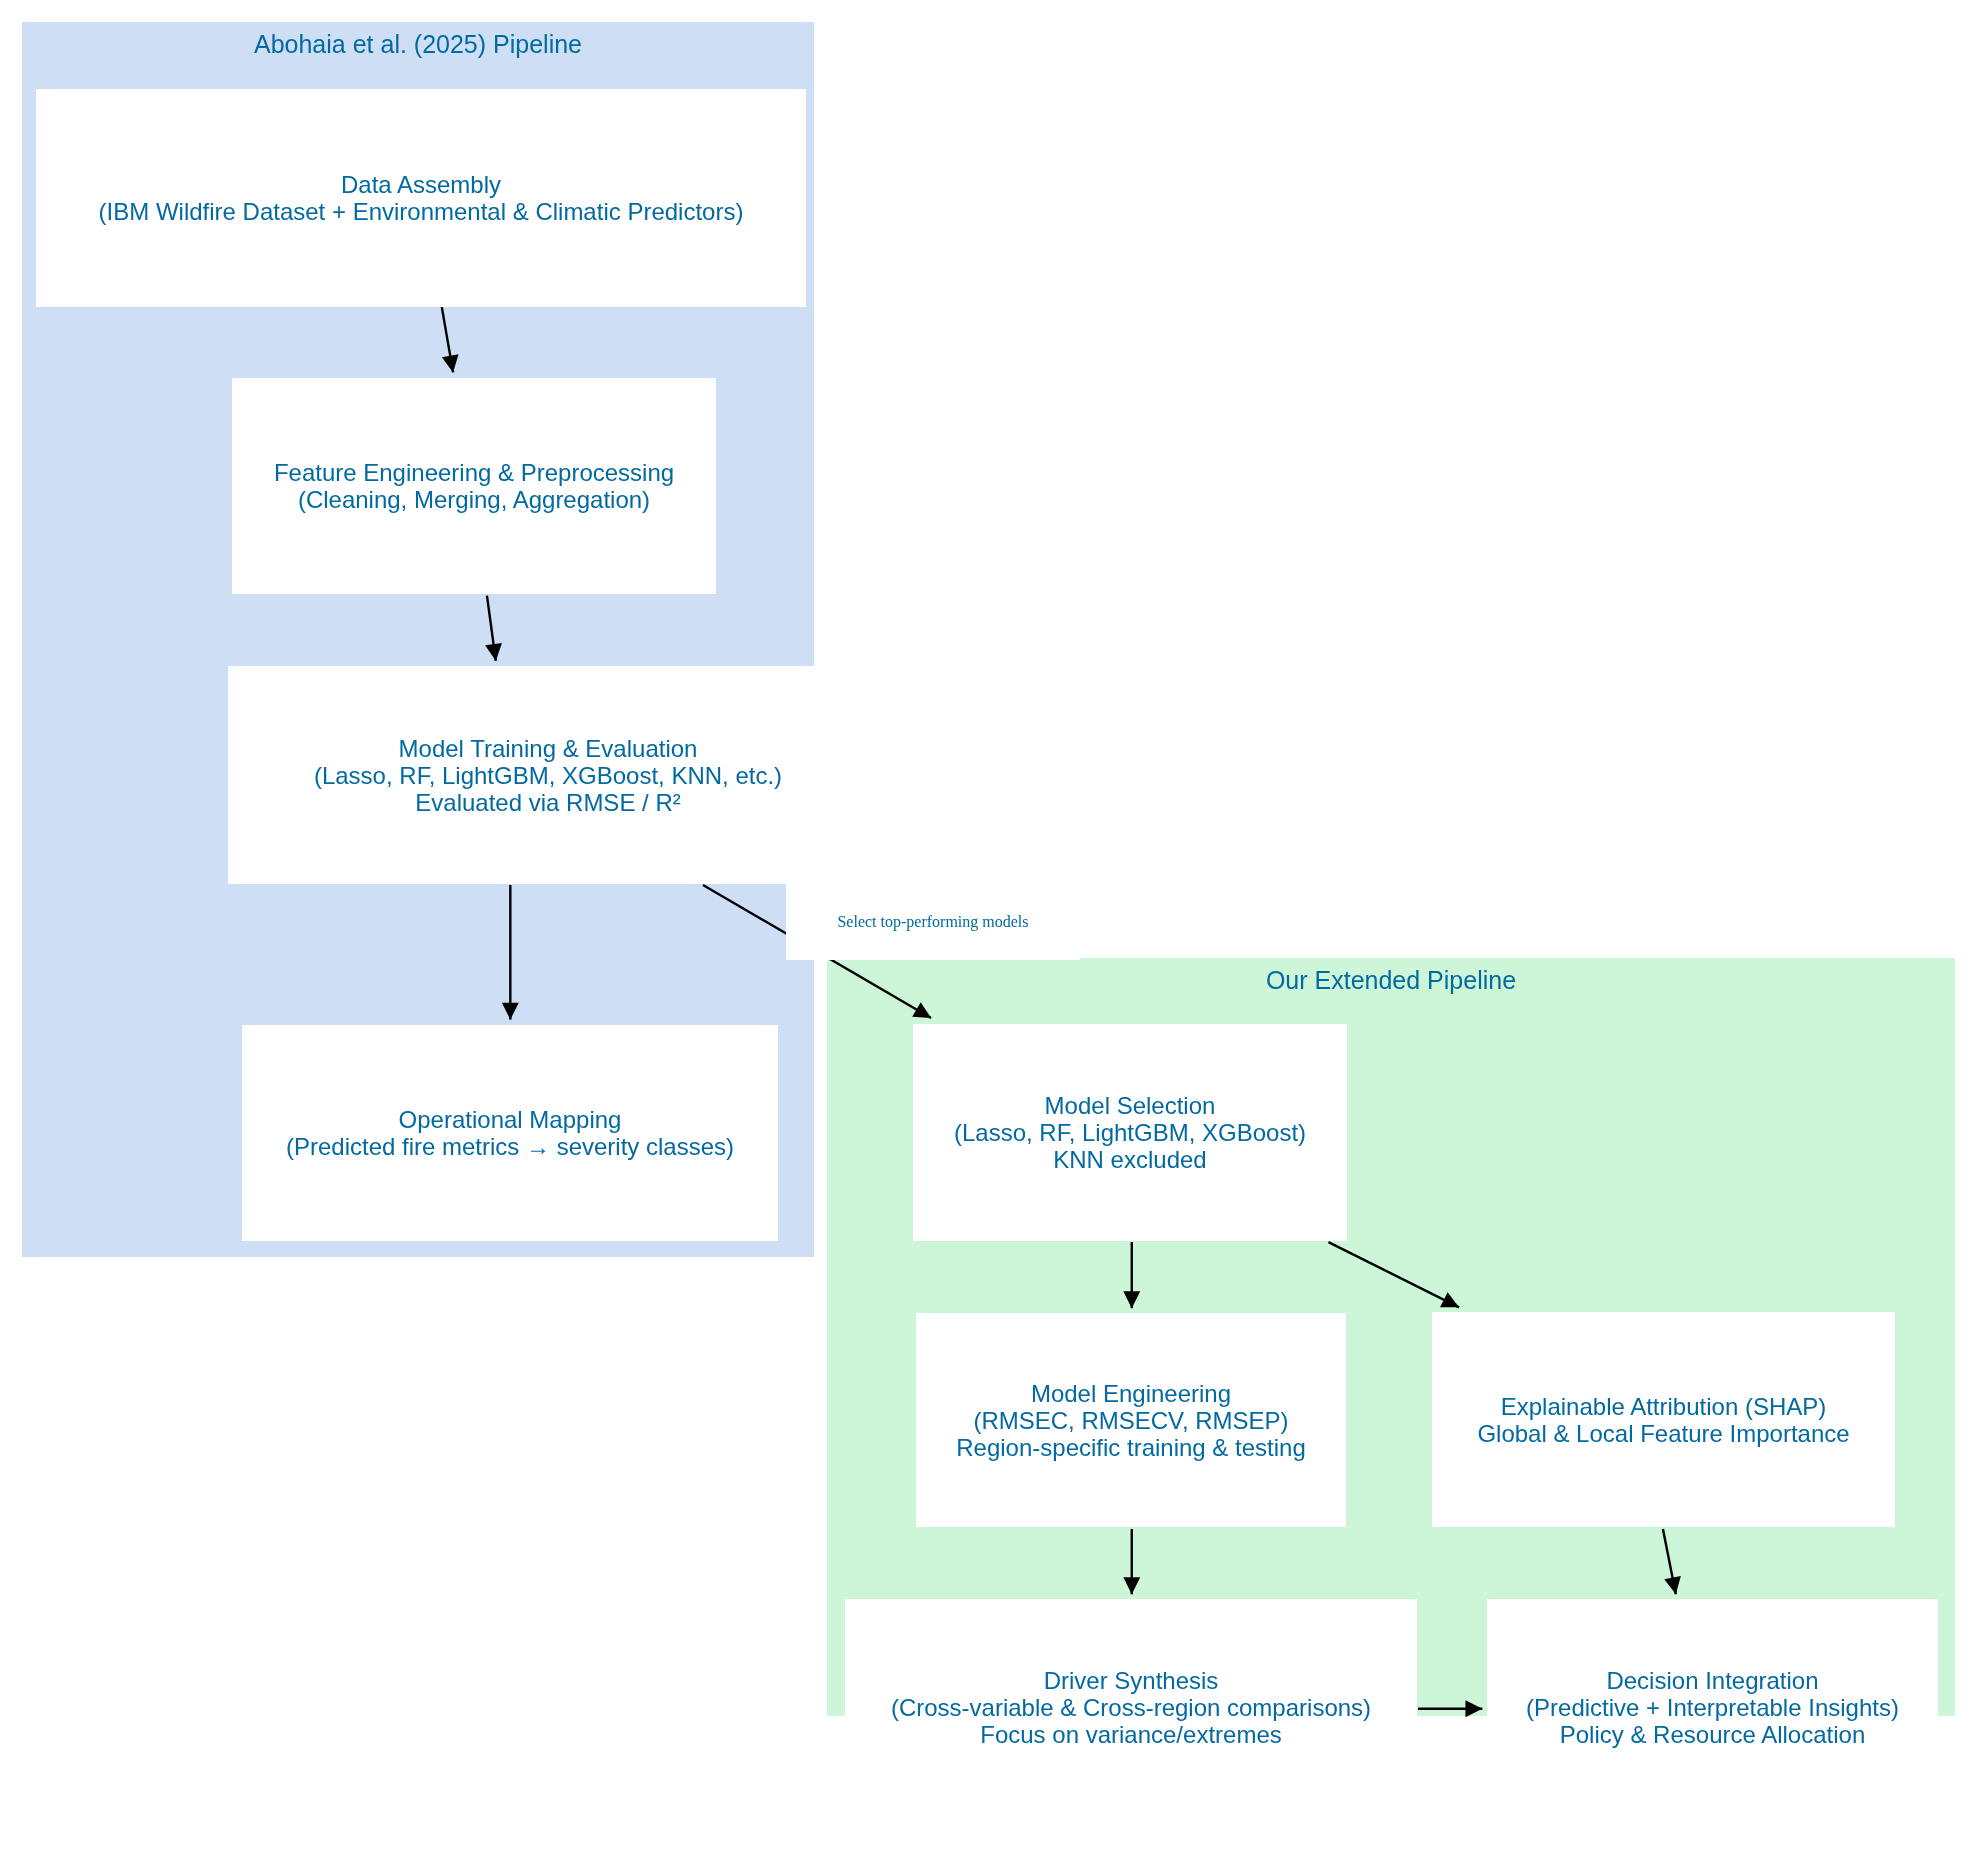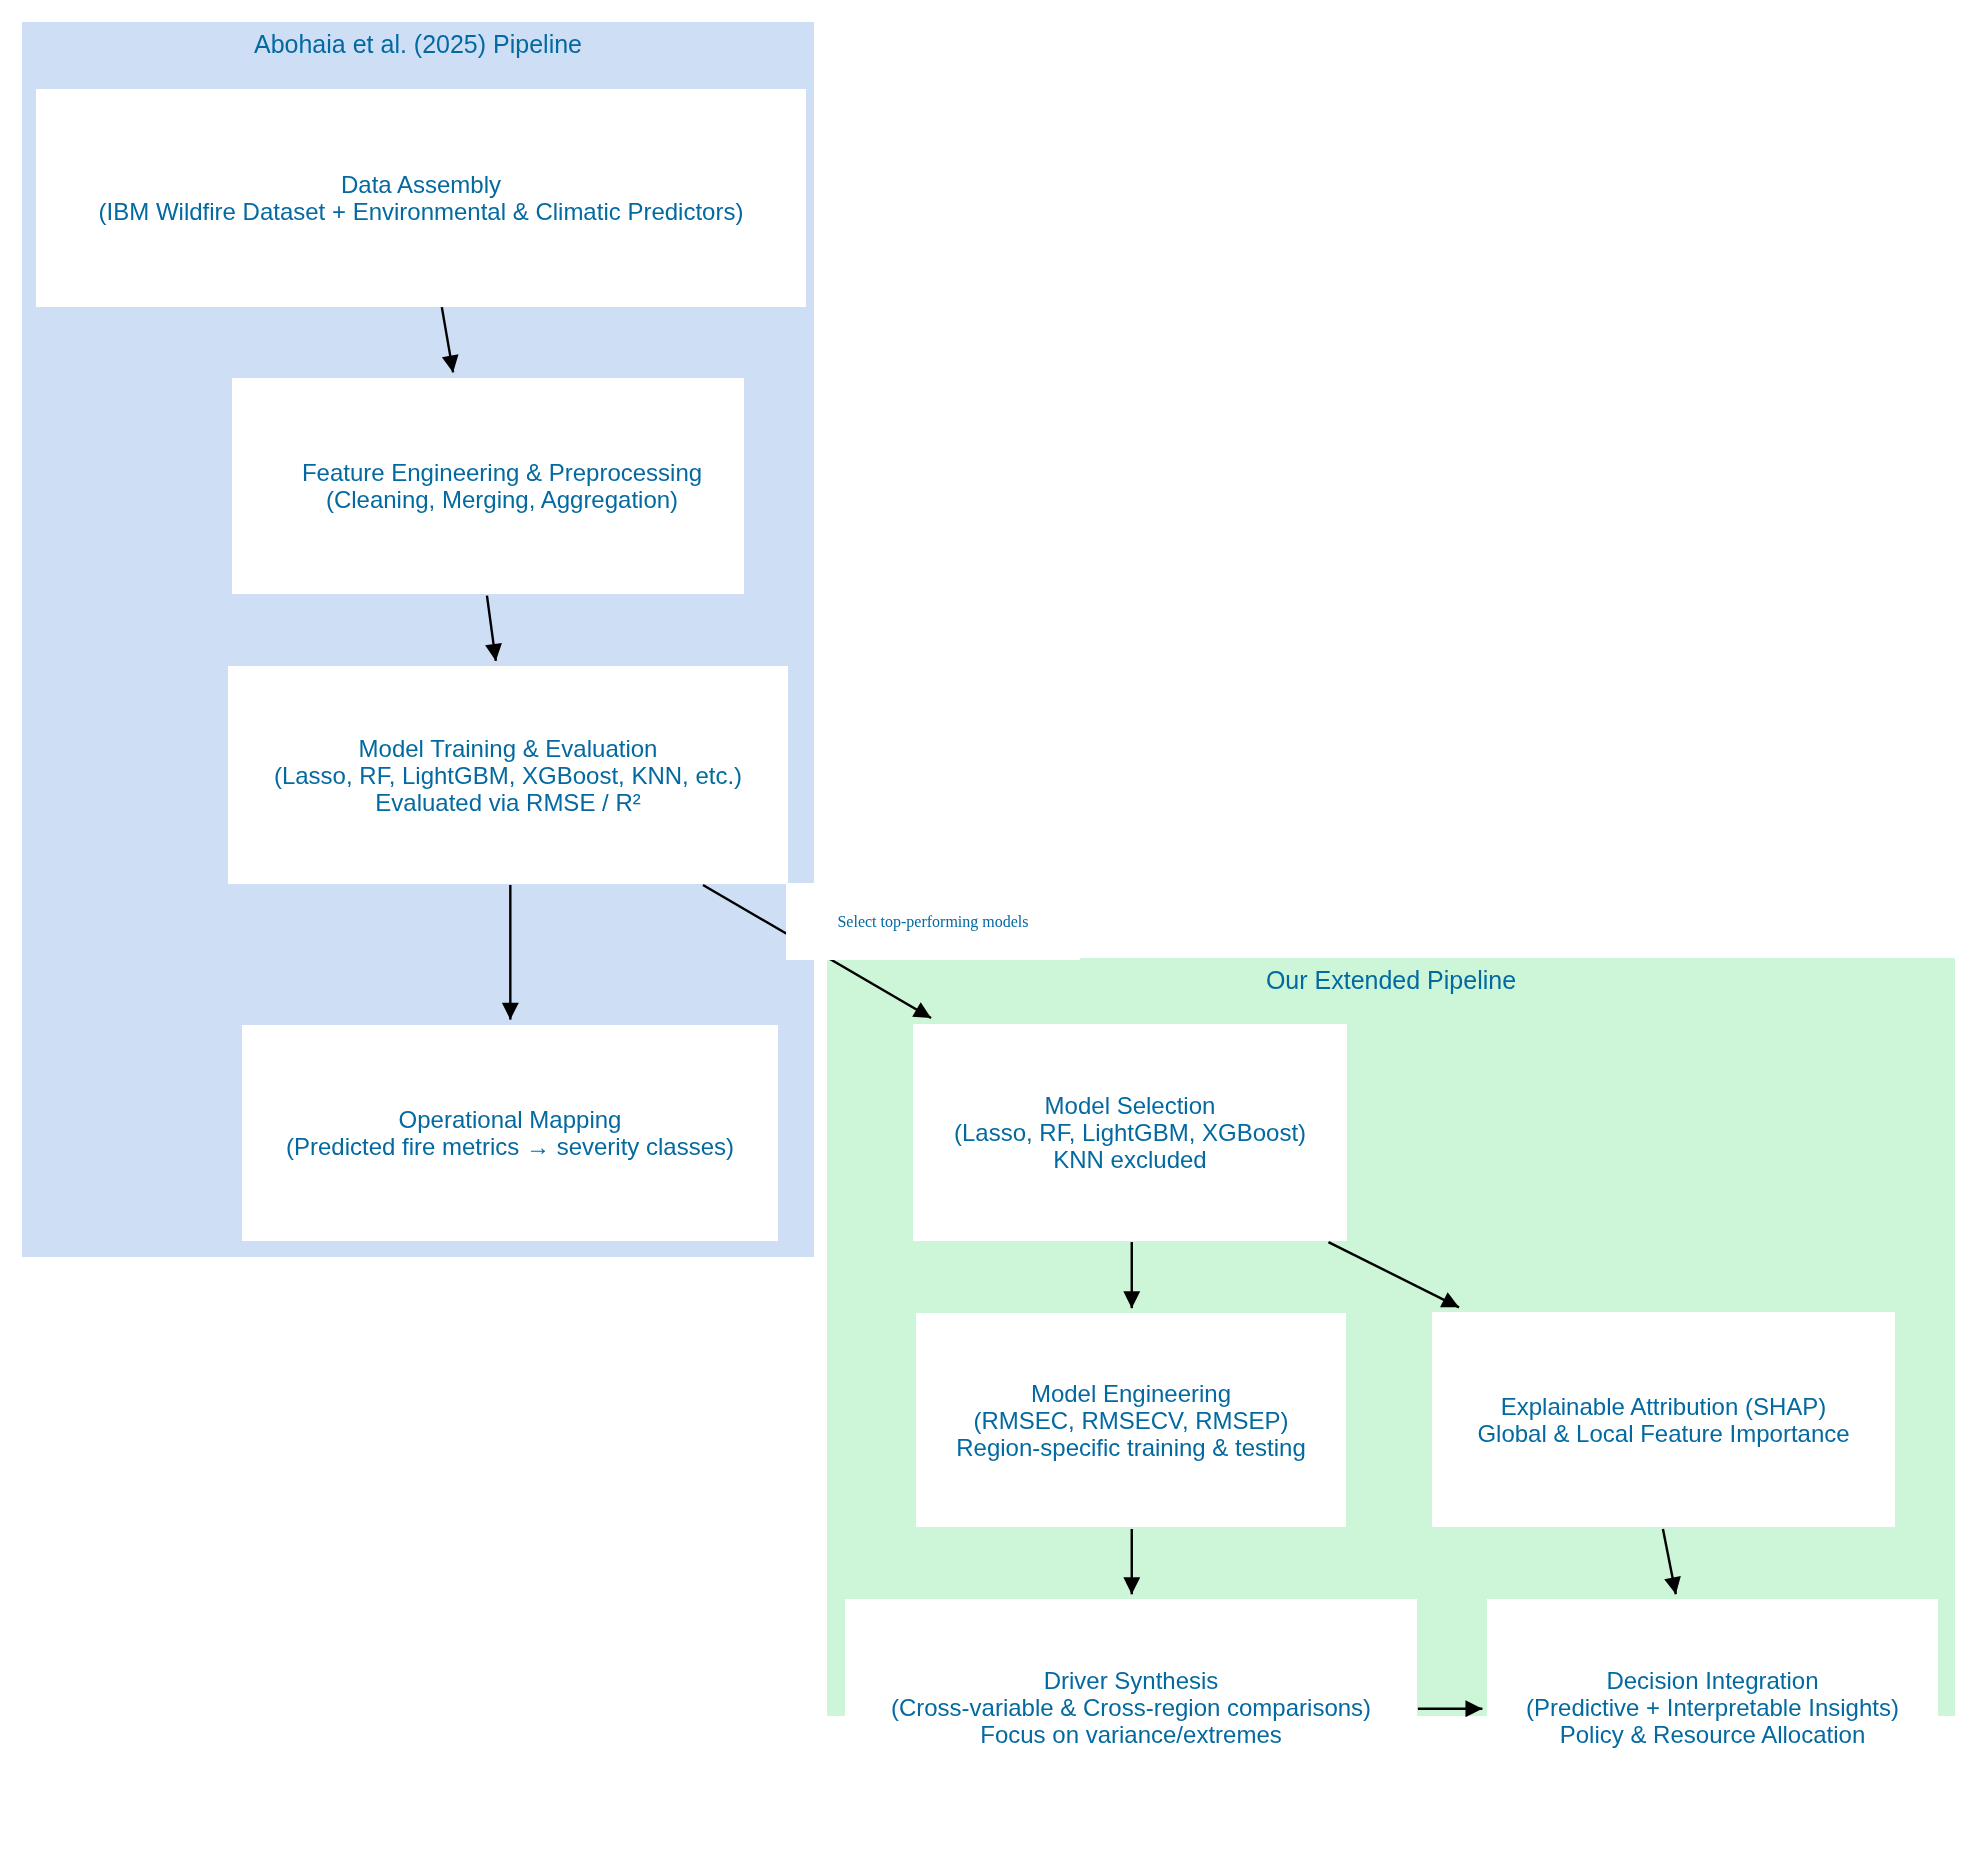--- a/index.html
+++ b/index.html
@@ -50,22 +50,22 @@
     justify-content:center;
     font-family:"Liberation Serif","DejaVu Serif",serif;
     font-size:16px;
     white-space:nowrap;
   }
   
   #cluster-abohaia{left:22px;top:22px;width:792px;height:1235px;}
   #cluster-extended{left:827px;top:958px;width:1128px;height:758px;}
   
   #node-data-assembly{left:36px;top:89px;width:770px;height:218px;}
-  #node-feature-engineering{left:232px;top:378px;width:484px;height:216px;padding-left:28px;}
-  #node-model-training{left:228px;top:666px;width:560px;height:218px;}
+  #node-feature-engineering{left:232px;top:378px;width:484px;height:216px;}
+  #node-model-training{left:228px;top:666px;width:560px;height:218px;padding-left:40px;}
   #node-operational-mapping{left:242px;top:1025px;width:536px;height:216px;}
   #node-model-selection{left:913px;top:1024px;width:434px;height:217px;}
   #node-model-evaluation{left:916px;top:1313px;width:430px;height:214px;}
   #node-explainable-attribution{left:1432px;top:1312px;width:463px;height:215px;}
   #node-driver-synthesis{left:845px;top:1599px;width:572px;height:217px;}
   #node-decision-integration{left:1487px;top:1599px;width:451px;height:216px;}
 </style>
 </head>
 <body>
 

